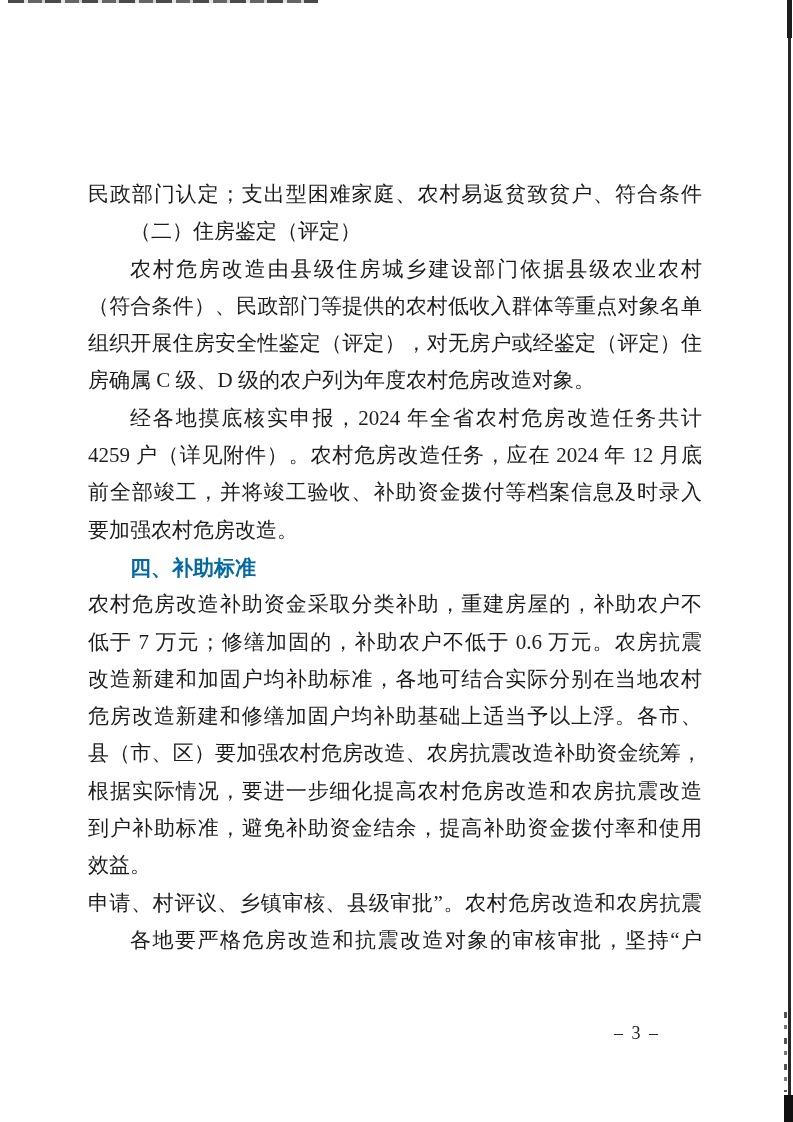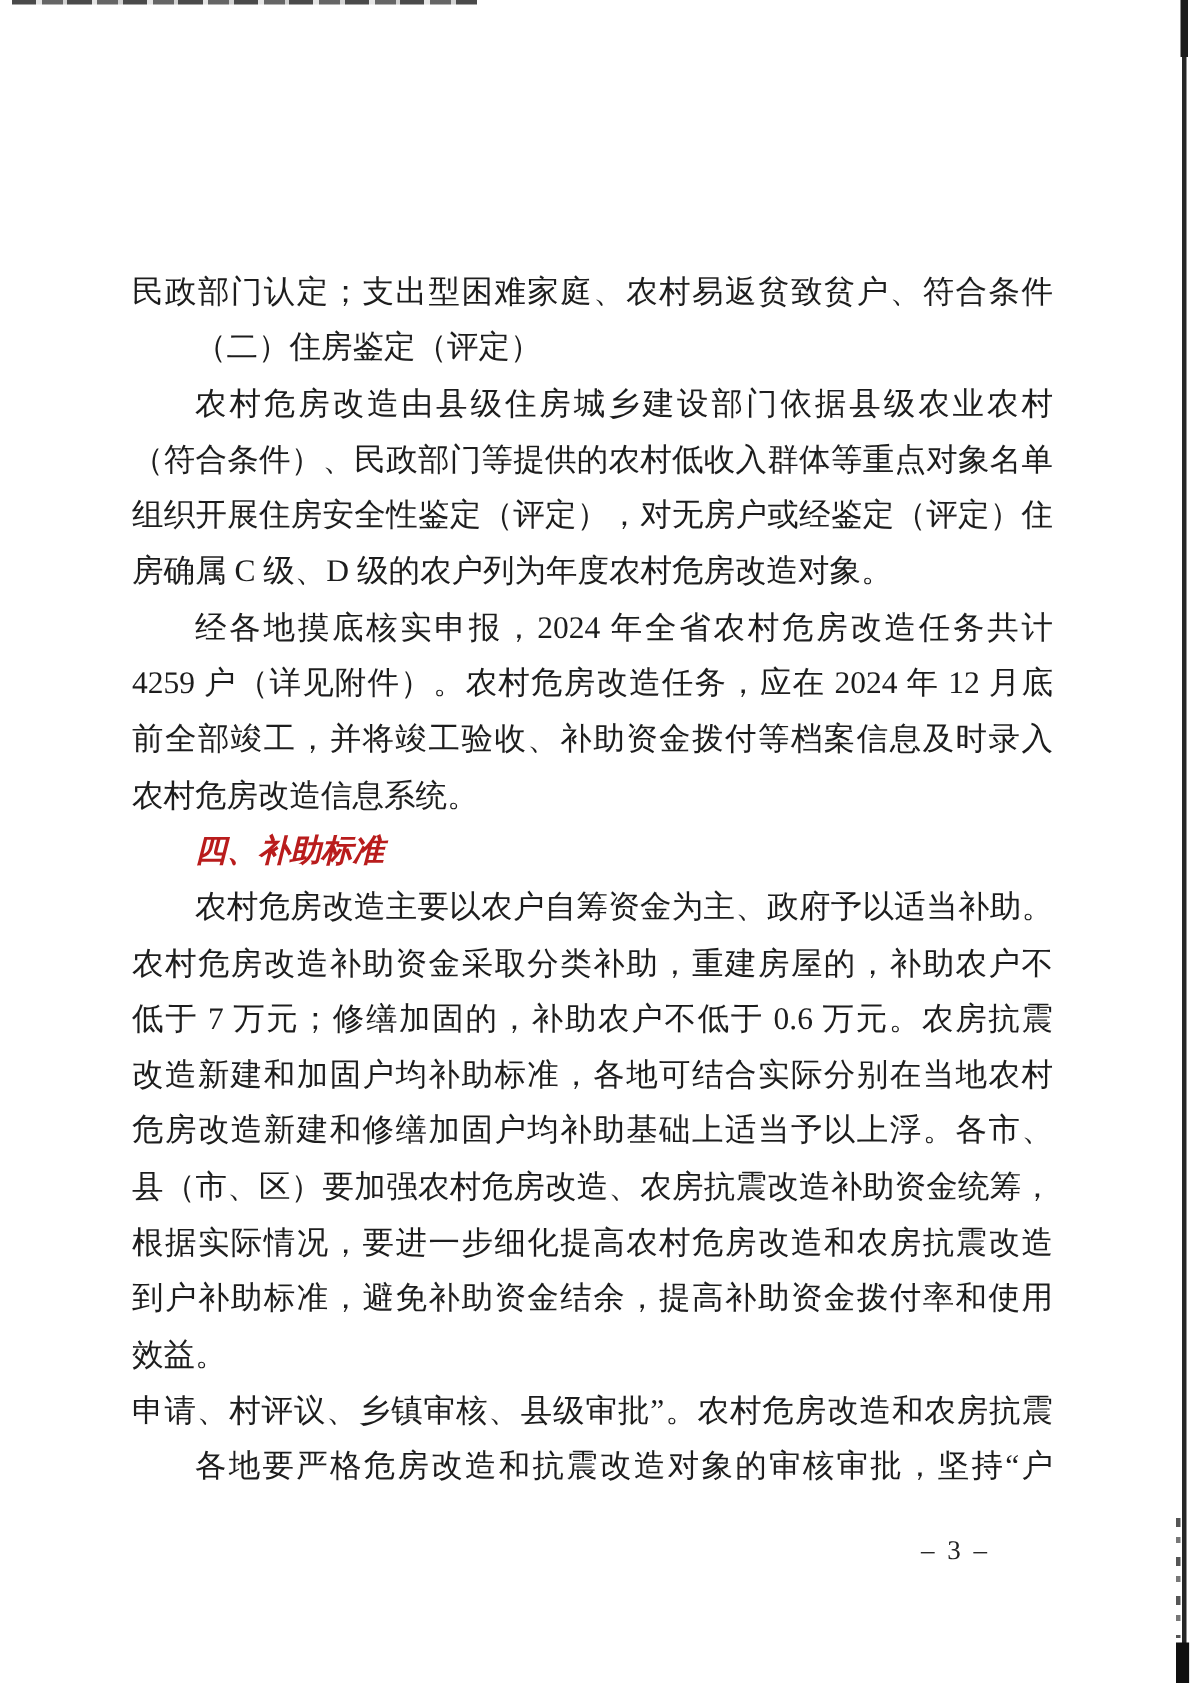--- a/index.html
+++ b/index.html
@@ -17,22 +17,21 @@
     font-size:21px;
     line-height:37.3px;
     margin-top:44px;
   }
   .line{text-align:justify;}
   .j{text-align-last:justify;}
   .ind{text-indent:42px;font-family:Liberation Serif, serif;}
   .hei{
     font-family:"Liberation Sans","DejaVu Sans",sans-serif;
     font-weight:700;
-    color:#b91c1c;
-    font-style:italic;
+    color:#0369a1;
   }
   .pagenum{
     position:absolute;
     left:614px;top:1022px;
     font-size:18px;
     line-height:22px;
     letter-spacing:2px;
     color:#222222;
   }
   
@@ -75,23 +74,22 @@
   <div class="textblock">
     <div class="line j">民政部门认定；支出型困难家庭、农村易返贫致贫户、符合条件</div>
     <div class="line ind">（二）住房鉴定（评定）</div>
     <div class="line ind j">农村危房改造由县级住房城乡建设部门依据县级农业农村</div>
     <div class="line j">（符合条件）、民政部门等提供的农村低收入群体等重点对象名单</div>
     <div class="line j">组织开展住房安全性鉴定（评定），对无房户或经鉴定（评定）住</div>
     <div class="line">房确属 C 级、D 级的农户列为年度农村危房改造对象。</div>
     <div class="line ind j">经各地摸底核实申报，2024 年全省农村危房改造任务共计</div>
     <div class="line j">4259 户（详见附件）。农村危房改造任务，应在 2024 年 12 月底</div>
     <div class="line j">前全部竣工，并将竣工验收、补助资金拨付等档案信息及时录入</div>
-    <div class="line">农村危房改造信息系统。</div>
+    <div class="line">要加强农村危房改造。</div>
     <div class="line ind hei">四、补助标准</div>
-    <div class="line ind j">农村危房改造主要以农户自筹资金为主、政府予以适当补助。</div>
     <div class="line j">农村危房改造补助资金采取分类补助，重建房屋的，补助农户不</div>
     <div class="line j">低于 7 万元；修缮加固的，补助农户不低于 0.6 万元。农房抗震</div>
     <div class="line j">改造新建和加固户均补助标准，各地可结合实际分别在当地农村</div>
     <div class="line j">危房改造新建和修缮加固户均补助基础上适当予以上浮。各市、</div>
     <div class="line j">县（市、区）要加强农村危房改造、农房抗震改造补助资金统筹，</div>
     <div class="line j">根据实际情况，要进一步细化提高农村危房改造和农房抗震改造</div>
     <div class="line j">到户补助标准，避免补助资金结余，提高补助资金拨付率和使用</div>
     <div class="line">效益。</div>
     <div class="line j">申请、村评议、乡镇审核、县级审批”。农村危房改造和农房抗震</div>
     <div class="line ind j">各地要严格危房改造和抗震改造对象的审核审批，坚持“户</div>

